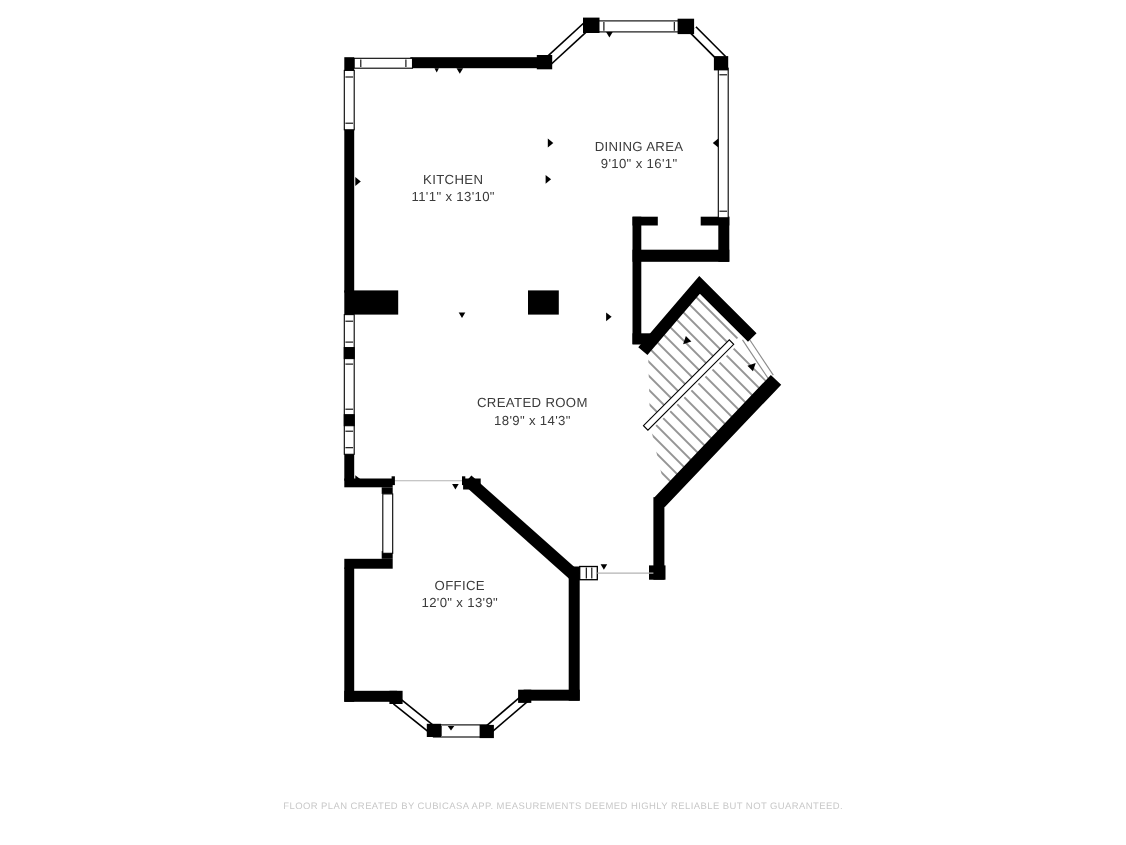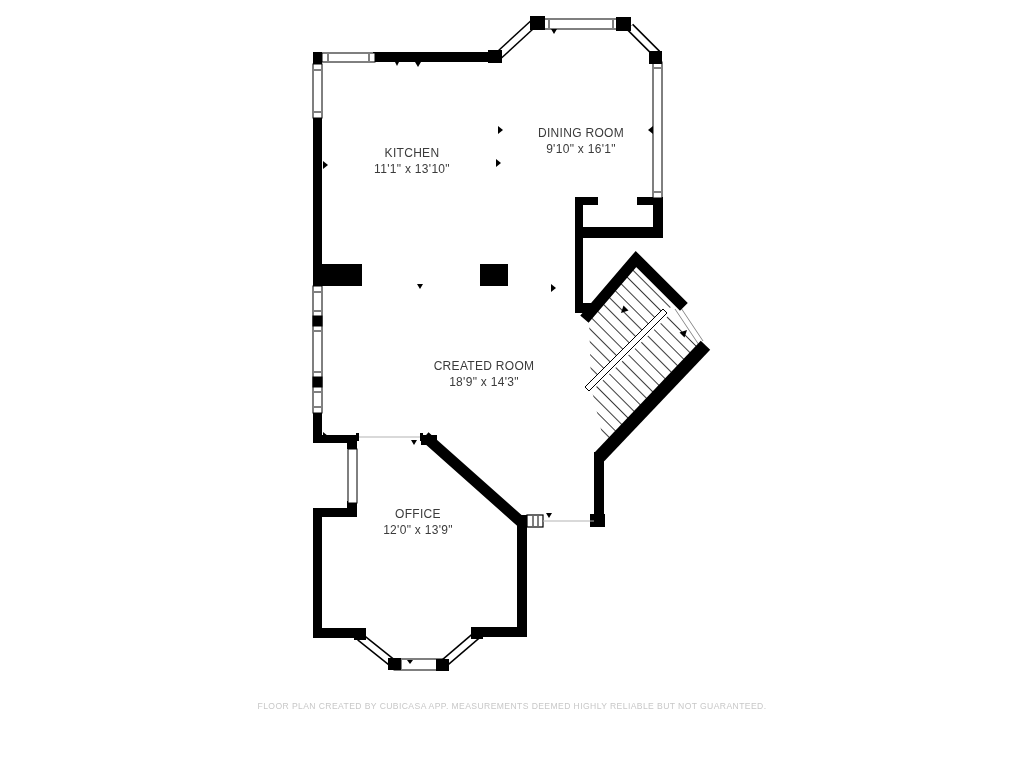--- a/index.html
+++ b/index.html
@@ -16,21 +16,21 @@
     transform:translate(-50%,-50%);
     text-align:center;
     color:#3b3b3b;
     font-size:12px;
     letter-spacing:0.3px;
     line-height:16px;
     white-space:nowrap;
   }
   .footer-note{
     position:absolute;
-    left:50%;top:701px;
+    left:50%;top:727px;
     transform:translateX(-50%);
     color:#c8c8c8;
     font-size:8.6px;
     letter-spacing:0.4px;
     white-space:nowrap;
   }
 </style>
 </head>
 <body>
 
@@ -188,35 +188,35 @@
     <polygon points="551,284 551,292 556,288"></polygon>
     <polygon points="498,126 498,134 503,130"></polygon>
     <polygon points="496,159 496,167 501,163"></polygon>
     <polygon points="323,432 323,440 328,436"></polygon>
     <polygon points="411,440 417,440 414,445"></polygon>
     <polygon points="546,513 552,513 549,518"></polygon>
     <polygon points="407,660 413,660 410,664"></polygon>
   </g>
 </svg>
 
-<div class="room-label" style="left:412px;top:161px">
+<div class="room-label" style="left:412px;top:171px">
   <div>KITCHEN</div>
   <div>11'1" x 13'10"</div>
 </div>
 
 <div class="room-label" style="left:581px;top:141px">
-  <div>DINING ROOM</div>
+  <div>DINING AREA</div>
   <div>9'10" x 16'1"</div>
 </div>
 
 <div class="room-label" style="left:484px;top:374px">
   <div>CREATED ROOM</div>
   <div>18'9" x 14'3"</div>
 </div>
 
-<div class="room-label" style="left:418px;top:522px">
+<div class="room-label" style="left:418px;top:540px">
   <div>OFFICE</div>
   <div>12'0" x 13'9"</div>
 </div>
 
 <div class="footer-note">FLOOR PLAN CREATED BY CUBICASA APP. MEASUREMENTS DEEMED HIGHLY RELIABLE BUT NOT GUARANTEED.</div>
 
 </div>
 
 </body></html>

